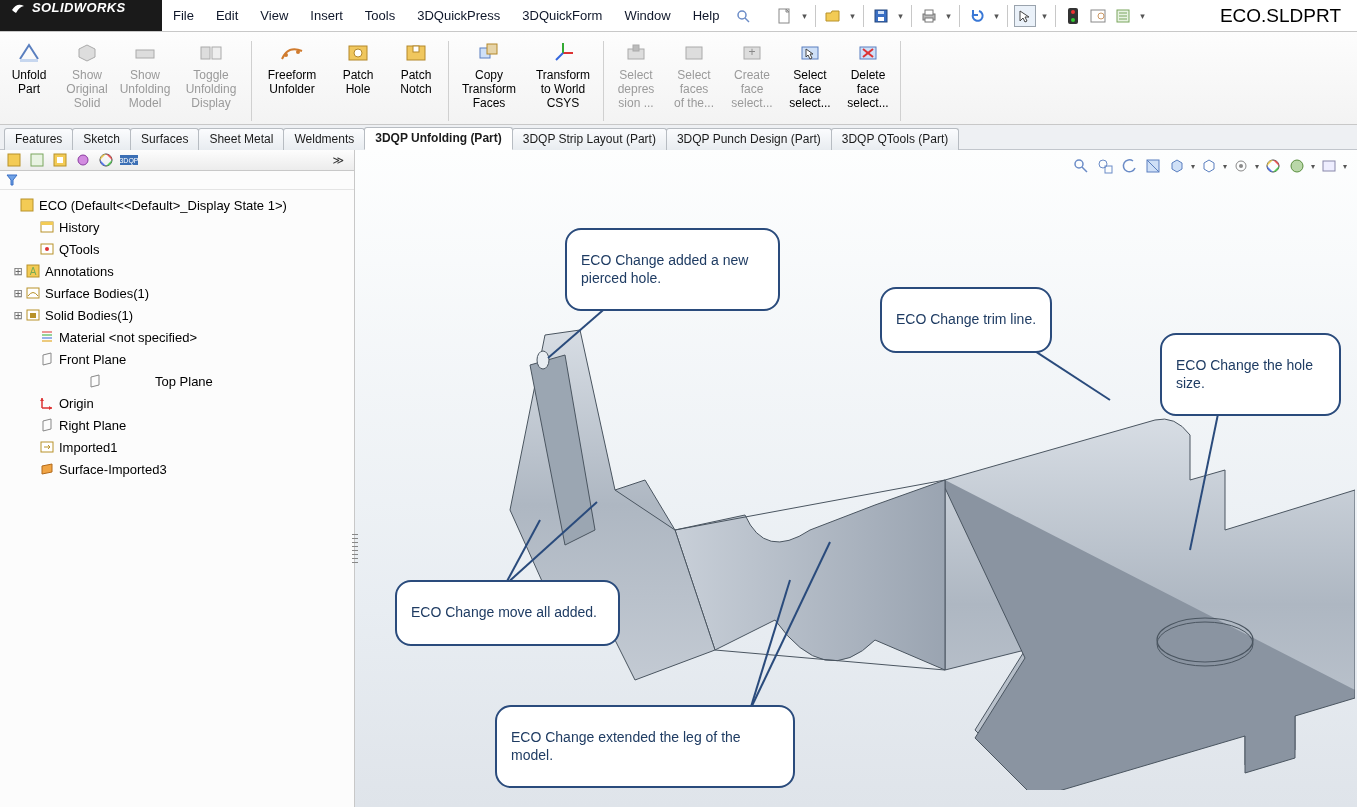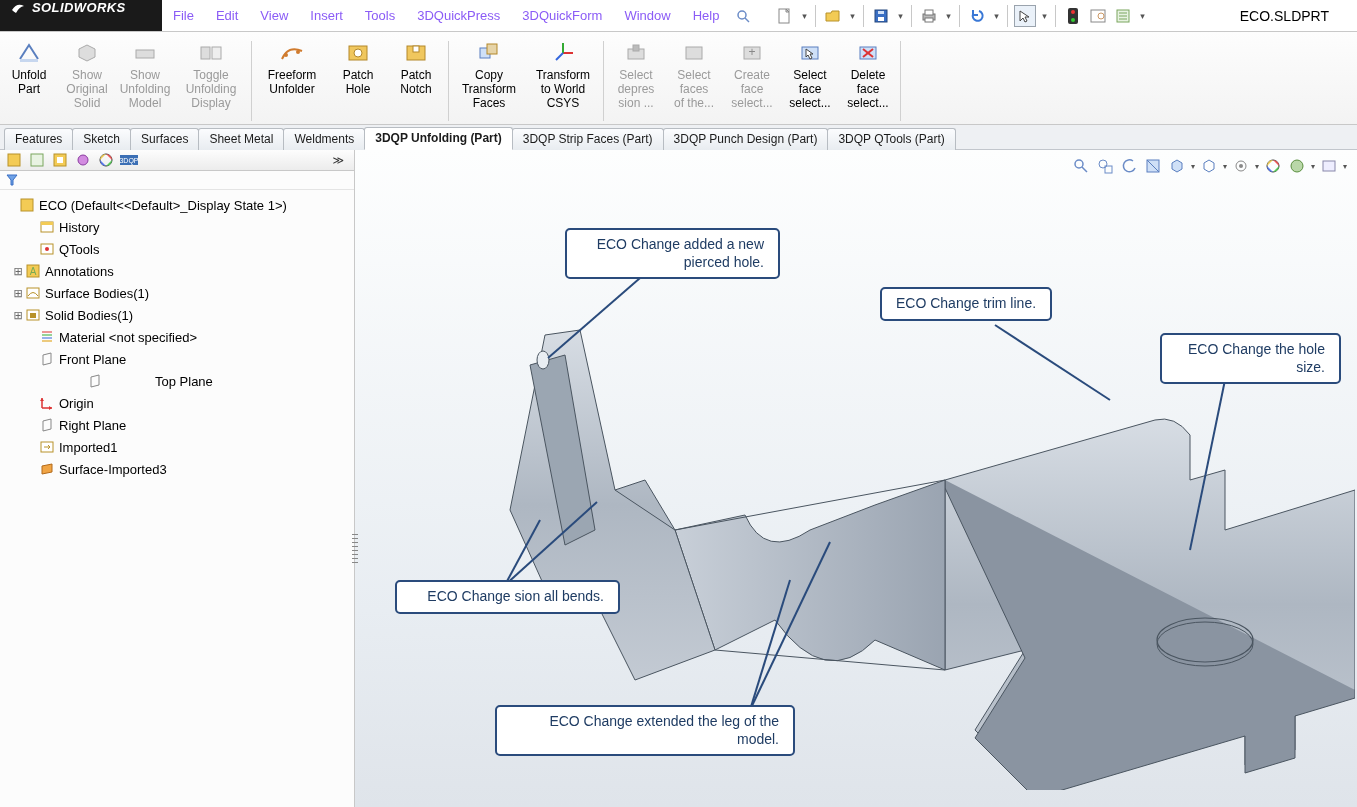--- a/index.html
+++ b/index.html
@@ -3,26 +3,26 @@
 <meta charset="utf-8">
 <style>
   * { box-sizing: border-box; margin: 0; padding: 0; font-family: "Segoe UI", Tahoma, sans-serif; }
   body { width: 1357px; height: 807px; background: #fff; overflow: hidden; font-size: 13px; color: #000; position: relative; }
 
   
   .menubar { display: flex; align-items: stretch; height: 32px; background: #fff; border-bottom: 1px solid #c8c8c8; }
   .logo { width: 162px; background: #1a1a1a; color: #fff; display: flex; align-items: flex-start; padding-left: 10px; font-style: italic; font-weight: bold; font-size: 13px; letter-spacing: 0.4px; }
   .logo .ds { font-size: 15px; margin-right: 6px; }
   .menu-items { display: flex; align-items: center; }
-  .menu-item { padding: 0 11px; height: 21px; display:flex;align-items:center; color:#8b5cf6; cursor:default;}
+  .menu-item { padding: 0 11px; height: 21px; display:flex;align-items:center; color:#0f172a; cursor:default;}
   .qa-toolbar { display:flex;align-items:center; margin-left:18px; gap:3px; }
   .qa-btn { width:22px;height:22px;display:flex;align-items:center;justify-content:center; }
   .qa-drop { width:10px;display:flex;align-items:center;justify-content:center;color:#555;font-size:9px;}
   .qa-divider { width:1px;height:22px;background:#c8c8c8;margin:0 3px;}
-  .docname { margin-left:auto; padding-right:28px; display:flex;align-items:center; font-size:14px;}
+  .docname { margin-left:auto; padding-right:16px; display:flex;align-items:center; font-size:19px;}
 
   
   .ribbon { height: 93px; background: linear-gradient(#fdfdfd,#f3f3f3); border-bottom:1px solid #c8c8c8; display:flex; align-items:flex-start; padding-top:6px; }
   .rbtn { width:58px; height:80px; display:flex;flex-direction:column;align-items:center;justify-content:flex-start; padding-top:2px; text-align:center; font-size:12px; line-height:1.15; }
   .rbtn.wide { width:74px; }
   .rbtn.disabled { color:#9a9a9a; }
   .rbtn .ricon { width:26px;height:26px;margin-bottom:3px;display:flex;align-items:center;justify-content:center; }
   .rdiv { width:1px;height:80px;background:#d0d0d0;margin:3px 3px 0 3px;}
 
   
@@ -43,21 +43,21 @@
   .t-exp { width:12px;color:#6a6a6a;font-size:11px; text-align:center;}
   .t-icon { width:18px;height:16px;display:flex;align-items:center;justify-content:center;margin-right:3px;}
   .viewport { flex:1; position:relative; background:linear-gradient(#fdfefe 0%,#e8edf2 70%, #dfe4ea 100%); }
 
   
   .hud { position:absolute; top:6px; right:10px; display:flex;align-items:center; gap:4px; }
   .hud-btn { width:20px;height:20px;display:flex;align-items:center;justify-content:center;}
   .hud-drop{font-size:8px;color:#555;}
 
   
-  .callout { position:absolute; border:2px solid #2a4b7c; background:#fff; border-radius:5px; padding:6px 14px; font-size:14px; color:#1f3c63; text-align:right; line-height:1.25; pointer-events:none;}
+  .callout { position:absolute; border:2px solid #2a4b7c; background:#fff; border-radius:16px; padding:22px 14px; font-size:14px; color:#1f3c63; text-align:left; line-height:1.25; pointer-events:none;}
   .leader { position:absolute; stroke:#2a4b7c; stroke-width:2px; fill:none; pointer-events:none;}
 
   
   .model-svg { position:absolute; left:60px; top:80px; }
 
   
   .grip { position:absolute; left:-5px; top:380px; width:10px;height:40px; }
   .grip::before{content:"";position:absolute;left:2px;top:4px;width:6px;height:32px;background:repeating-linear-gradient(#888 0 1px,transparent 1px 4px);}
 
 </style>
@@ -300,21 +300,21 @@
   <div class="rdiv"></div>
 </div>
 
 <div class="tabstrip">
   <div class="tab">Features</div>
   <div class="tab">Sketch</div>
   <div class="tab">Surfaces</div>
   <div class="tab">Sheet Metal</div>
   <div class="tab">Weldments</div>
   <div class="tab active">3DQP Unfolding (Part)</div>
-  <div class="tab">3DQP Strip Faces (Part)</div>
+  <div class="tab">3DQP Strip Layout (Part)</div>
   <div class="tab">3DQP Punch Design (Part)</div>
   <div class="tab">3DQP QTools (Part)</div>
 </div>
 
 <div class="workarea">
 
   <div class="featurepane">
     <div class="fm-tabs">
       <div class="fm-tab">
           <svg width="14" height="14">
@@ -604,17 +604,17 @@
       <line x1="870" y1="230" x2="835" y2="400"></line>
       <line x1="150" y1="435" x2="185" y2="370"></line>
       <line x1="150" y1="435" x2="242" y2="352"></line>
       <line x1="395" y1="560" x2="435" y2="430"></line>
       <line x1="395" y1="560" x2="475" y2="392"></line>
     </svg>
 
     <div class="callout" style="left:210px; top:78px; width:215px;"><span>ECO Change added a new pierced hole.</span></div>
     <div class="callout" style="left:525px; top:137px;"><span>ECO Change trim line.</span></div>
     <div class="callout" style="left:805px; top:183px; width:181px;"><span>ECO Change the hole size.</span></div>
-    <div class="callout" style="left:40px; top:430px; width:225px;"><span>ECO Change sion all bends.</span></div>
+    <div class="callout" style="left:40px; top:430px; width:225px;"><span>ECO Change move all added.</span></div>
     <div class="callout" style="left:140px; top:555px; width:300px;"><span>ECO Change extended the leg of the model.</span></div>
 
   </div>
 </div>
 
 </body></html>

